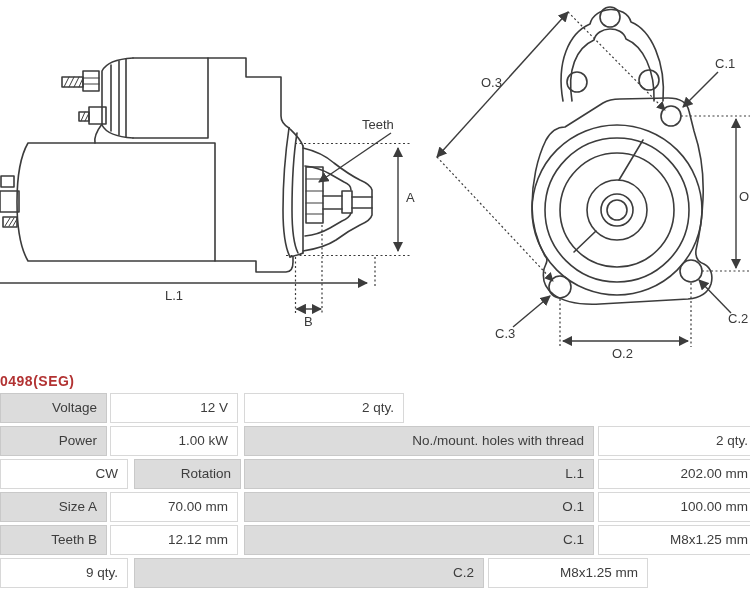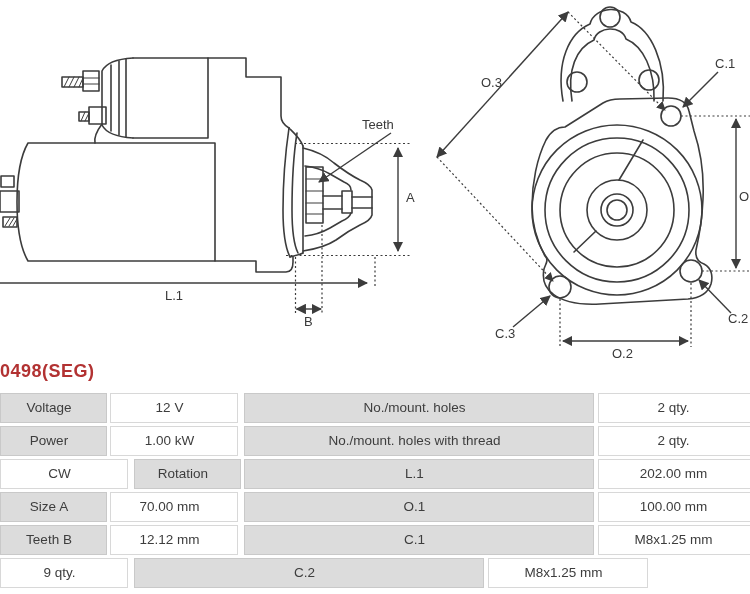--- a/index.html
+++ b/index.html
@@ -3,29 +3,29 @@
 <meta charset="utf-8">
 <style>
   html,body { margin:0; padding:0; }
   body {
     width:750px; height:594px; overflow:hidden; position:relative;
     background:#ffffff;
     font-family:"Liberation Sans", sans-serif;
   }
   #drawing { position:absolute; top:0; left:0; }
   #part-title {
-    position:absolute; top:361px; left:0px; height:26px;
-    font-size:18px; font-weight:bold; letter-spacing:0.5px;
+    position:absolute; top:373px; left:0px; height:26px;
+    font-size:14px; font-weight:bold; letter-spacing:0.5px;
     color:#b23232; white-space:nowrap;
   }
   #spec-table { position:absolute; top:393px; left:0; width:760px; }
   .spec-row { display:flex; height:30px; margin-bottom:3px; }
   .cell {
     box-sizing:border-box; height:30px; line-height:28px;
-    font-size:13.5px; color:#3d3d3d; text-align:center;
+    font-size:13.5px; color:#3d3d3d; text-align:right;
     padding-right:9px; white-space:nowrap; overflow:hidden;
   }
   .lab  { background:#dcdcdc; border:1px solid #c9c9c9; }
   .val  { background:#ffffff; border:1px solid #d8d8d8; }
   .c1 { width:107px; margin-right:3px; }
   .c2 { width:128px; margin-right:6px; }
   .c3 { width:350px; margin-right:4px; }
   .c4 { width:160px; }
   svg text { font-family:"Liberation Sans", sans-serif; font-size:13px; fill:#3a3a3a; }
 </style>
@@ -157,21 +157,20 @@
   <text x="612" y="358">O.2</text>
 </svg>
 
 <div id="part-title">0498(SEG)</div>
 
 <div id="spec-table">
 
   <div class="spec-row">
     <div class="cell lab c1">Voltage</div>
     <div class="cell val c2">12 V</div>
-    <div class="cell lab c3">No./mount. holes</div>
     <div class="cell val c4">2 qty.</div>
   </div>
 
   <div class="spec-row">
     <div class="cell lab c1">Power</div>
     <div class="cell val c2">1.00 kW</div>
     <div class="cell lab c3">No./mount. holes with thread</div>
     <div class="cell val c4">2 qty.</div>
   </div>
 

